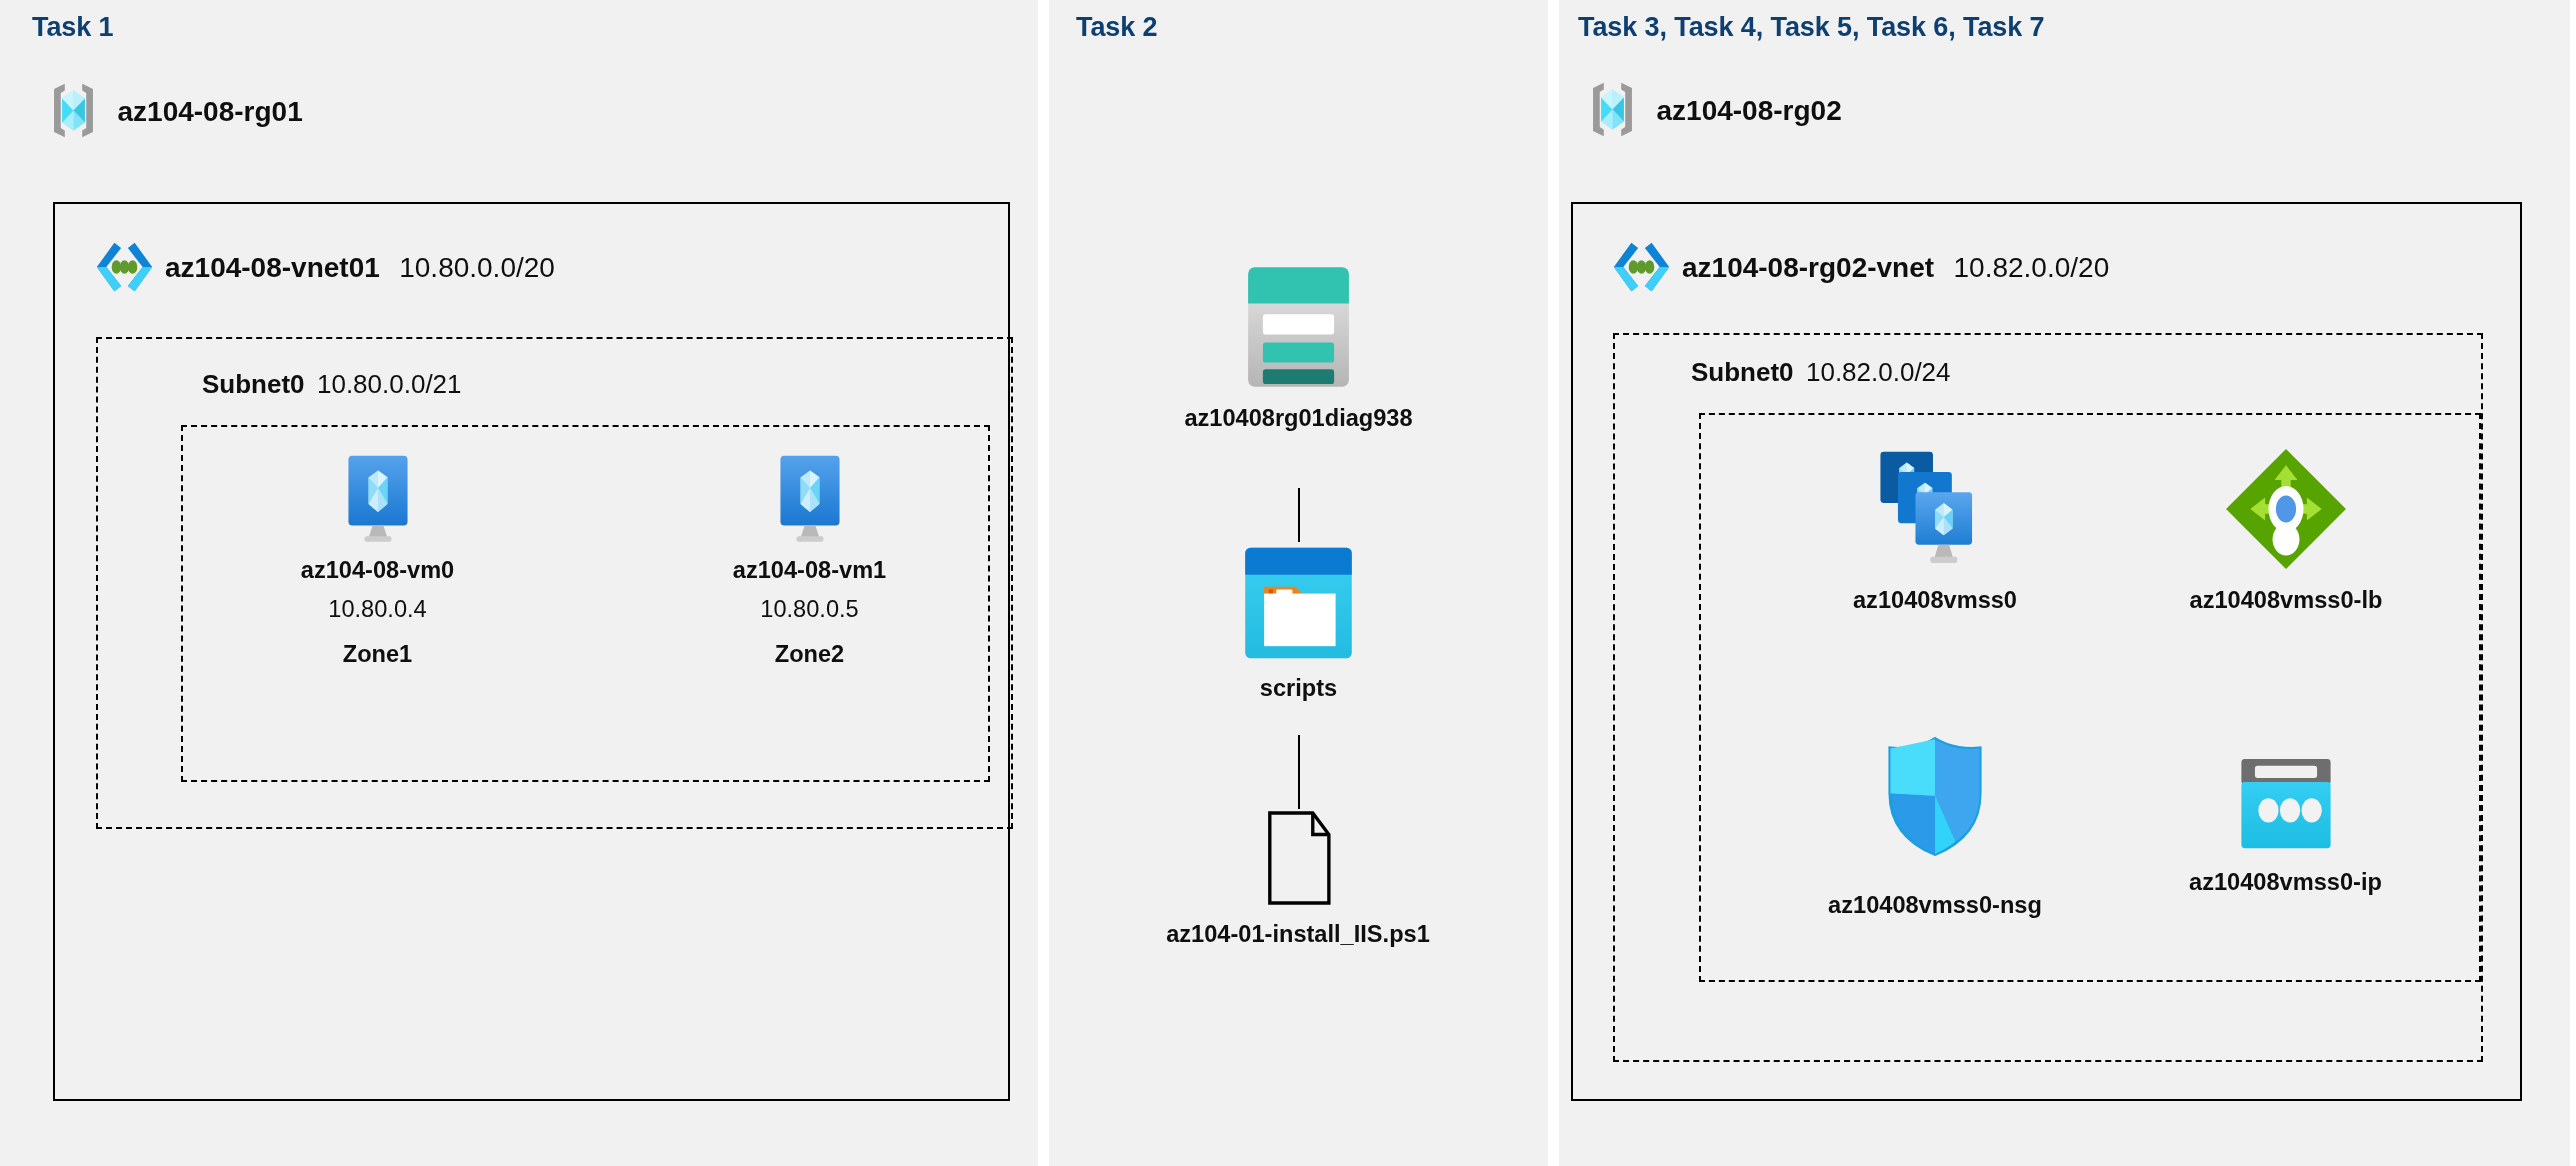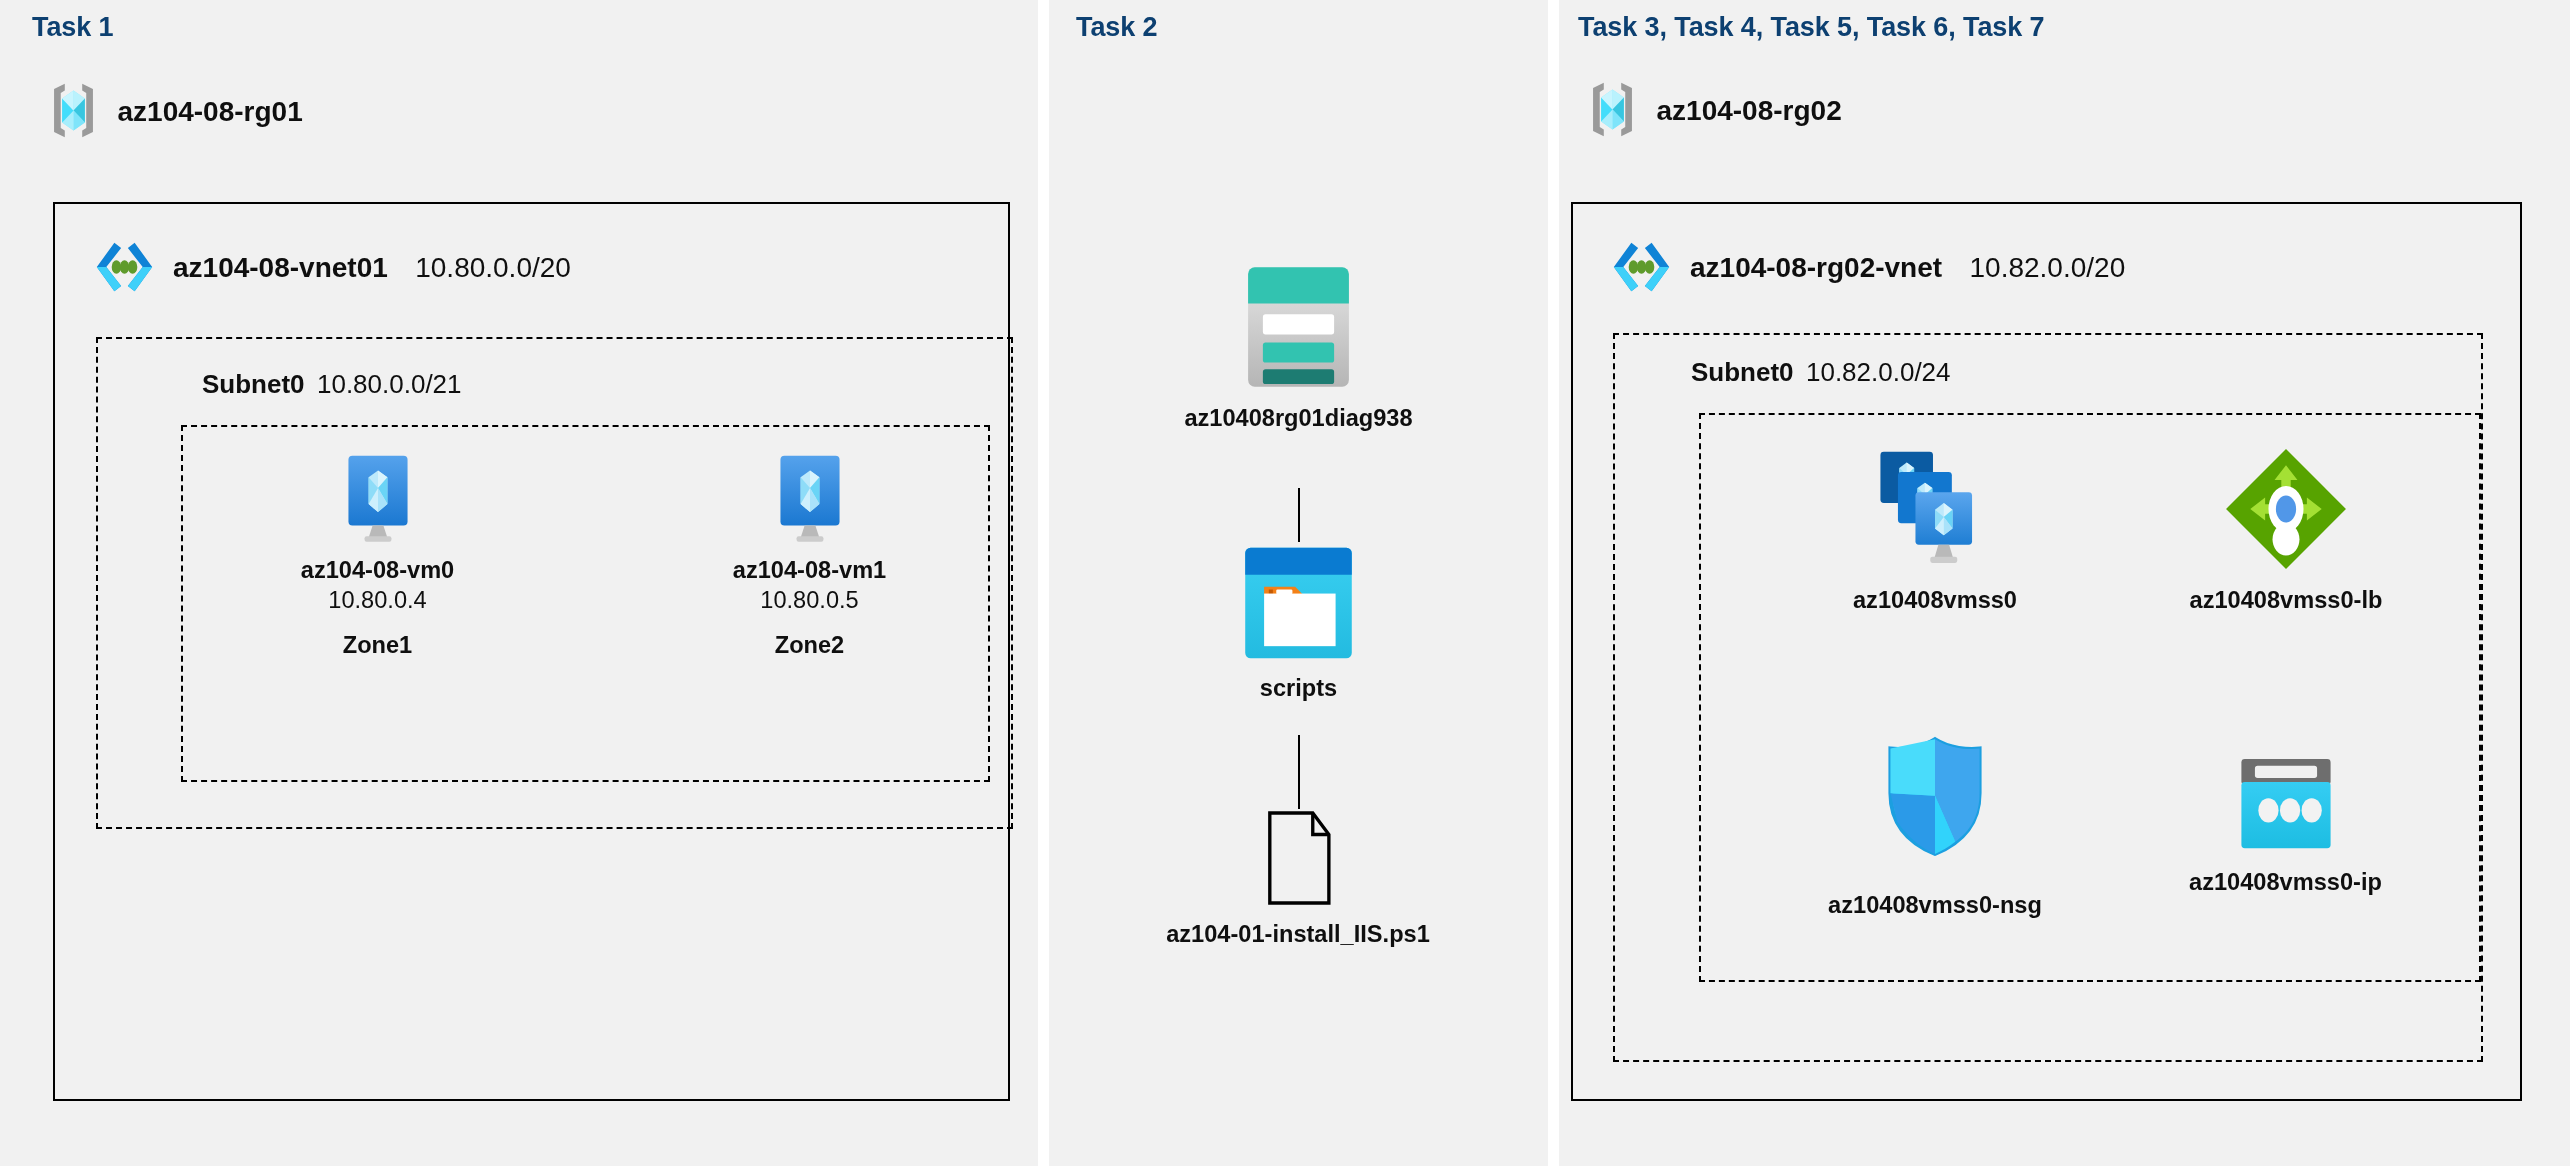--- a/index.html
+++ b/index.html
@@ -10,30 +10,30 @@
   }
   .panel{position:absolute;background:#f1f1f1;}
   .panel-title{
     position:absolute;color:#0d4071;font-weight:bold;font-size:27px;
     letter-spacing:-0.1px;white-space:nowrap;
   }
   .solid-box{position:absolute;border:2.7px solid #000;background:#f1f1f1;box-sizing:border-box;}
   .dashed-box{position:absolute;border:2.7px dashed #000;background:transparent;box-sizing:border-box;}
   .rg-row{position:absolute;display:flex;align-items:center;gap:17.5px;}
   .rg-label{font-size:28px;font-weight:bold;color:#0f0f0f;white-space:nowrap;}
-  .vnet-row{position:absolute;display:flex;align-items:center;gap:18px;}
+  .vnet-row{position:absolute;display:flex;align-items:center;gap:10px;}
   .vnet-name{font-size:28px;font-weight:bold;color:#0f0f0f;white-space:nowrap;}
   .vnet-cidr{font-size:28px;font-weight:normal;color:#0f0f0f;white-space:nowrap;margin-left:9.4px;}
   .subnet-row{position:absolute;white-space:nowrap;}
   .subnet-name{font-size:26px;font-weight:bold;color:#0f0f0f;}
   .subnet-cidr{font-size:26px;font-weight:normal;color:#0f0f0f;margin-left:9.4px;}
   .node{position:absolute;display:flex;flex-direction:column;align-items:center;}
   .node-icon{display:block;}
   .node-label{font-size:23.6px;font-weight:bold;color:#0f0f0f;white-space:nowrap;margin-top:12px;text-align:center;}
-  .node-sub{font-size:23.6px;font-weight:normal;color:#0f0f0f;white-space:nowrap;margin-top:3px;text-align:right;}
+  .node-sub{font-size:23.6px;font-weight:normal;color:#0f0f0f;white-space:nowrap;margin-top:12px;text-align:right;}
   .node-zone{font-size:23.6px;font-weight:bold;color:#0f0f0f;white-space:nowrap;margin-top:18px;text-align:left;}
   .connector{position:absolute;background:#000;width:2px;}
 </style>
 </head>
 <body>
 
 <div class="panel" style="left:0px;top:0px;width:1038px;height:1166px;"></div>
 
 <div class="panel-title" style="left:32px;top:12px;">Task 1</div>
 

